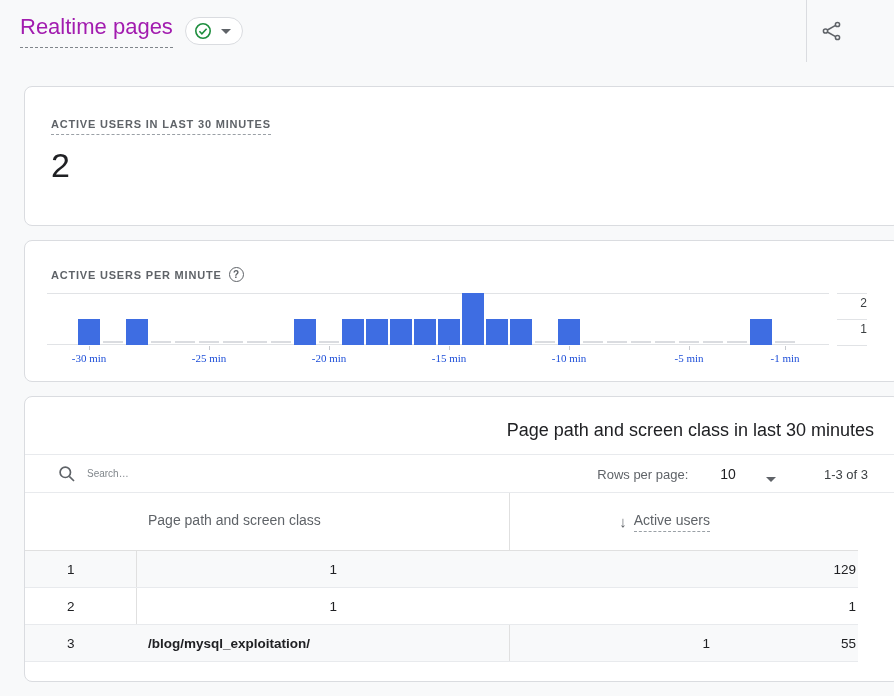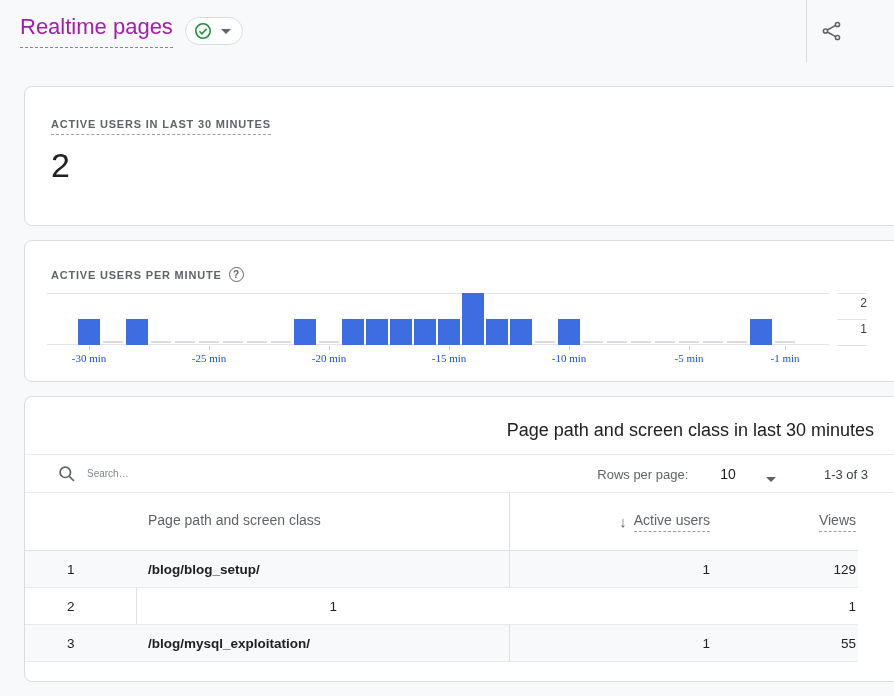--- a/index.html
+++ b/index.html
@@ -304,30 +304,26 @@
   <div class="thead">
     <div class="c-index"></div>
     <div class="c-path">
       <span class="col-label" style="border-bottom:none">Page path and screen class</span>
     </div>
     <div class="c-metrics">
       <div class="c-au">
         <span class="sort-arrow">↓</span>
         <span class="col-label">Active users</span>
       </div>
-      <div class="c-views">
-        <span class="col-label">Views</span>
-      </div>
     </div>
   </div>
 
   <div id="table-body">
       <div class="trow">
         <div class="c-index">1</div>
-        <div class="c-path r-path">/blog/blog_setup/</div>
         <div class="c-metrics">
           <div class="c-au">1</div>
           <div class="c-views">129</div>
         </div>
       </div>
       <div class="trow">
         <div class="c-index">2</div>
         <div class="c-metrics">
           <div class="c-au">1</div>
           <div class="c-views">1</div>

